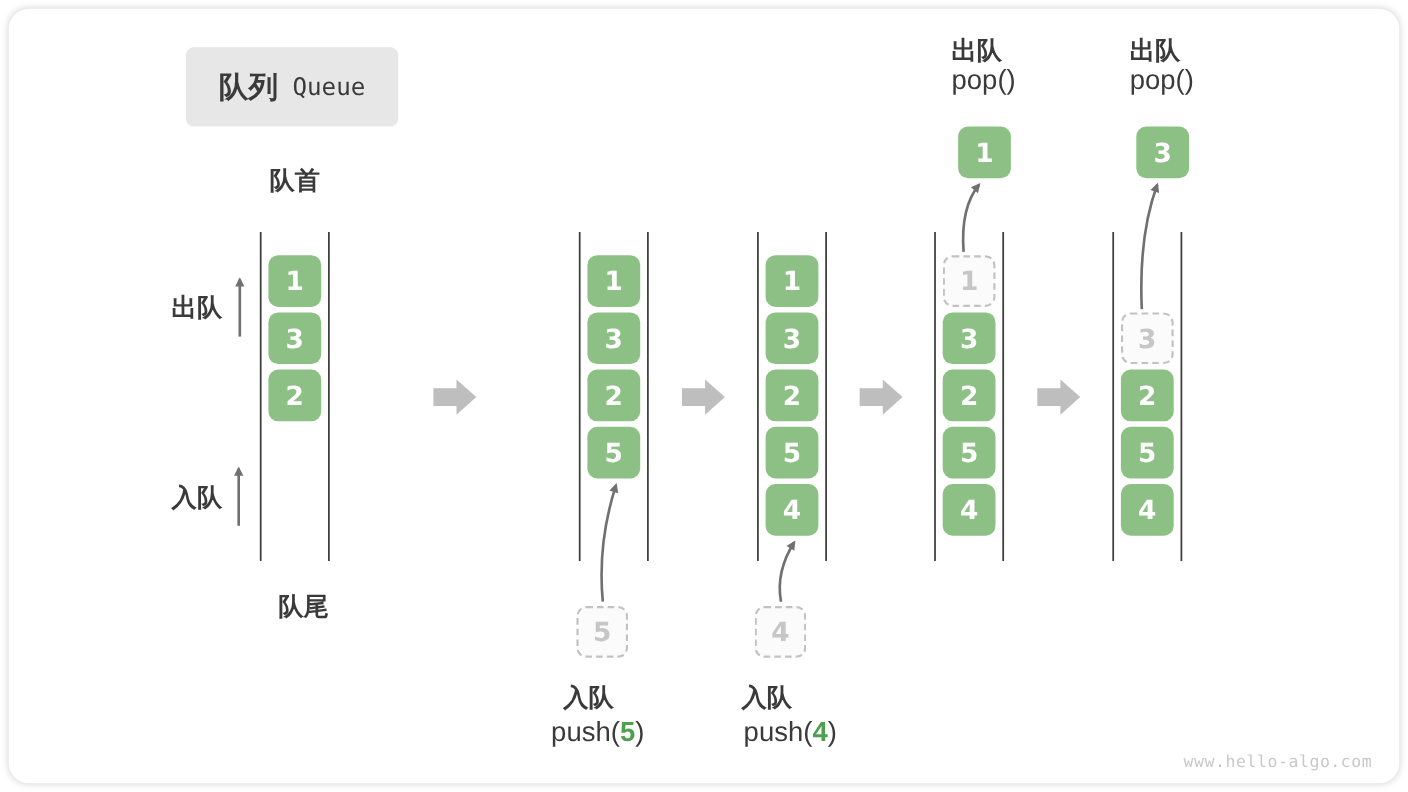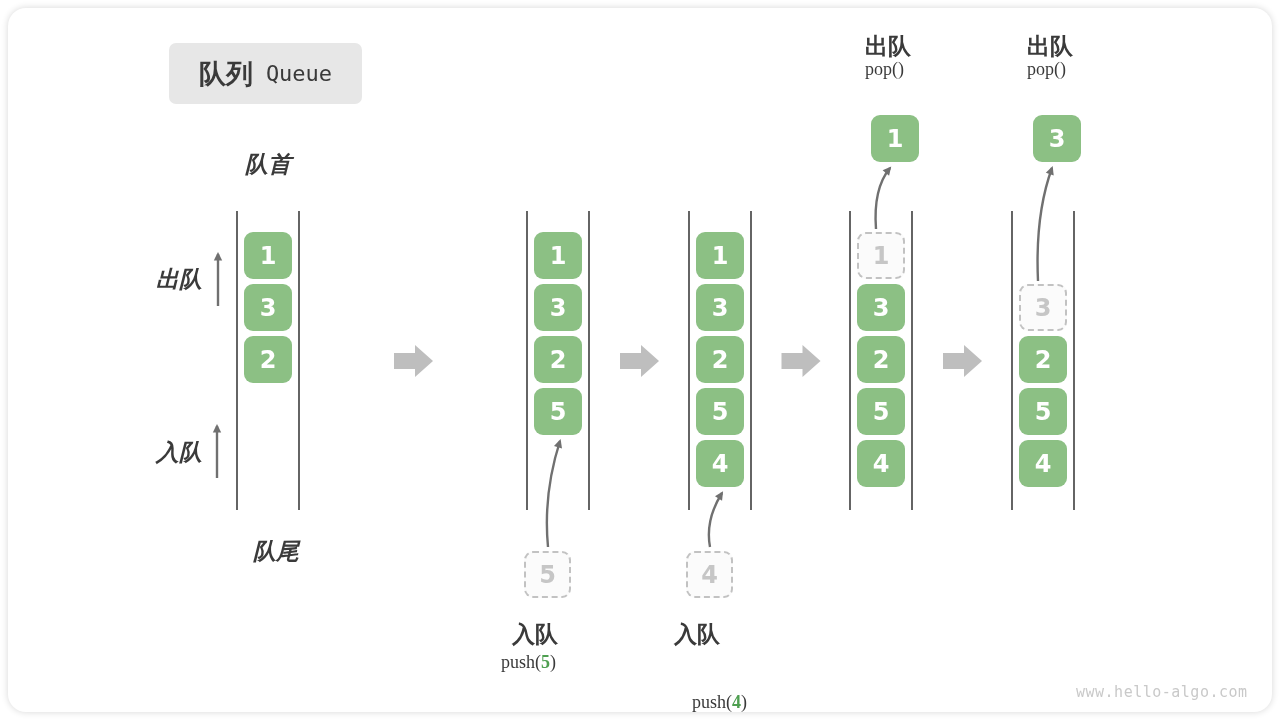--- a/index.html
+++ b/index.html
@@ -4,44 +4,44 @@
 <style>
   * { margin:0; padding:0; box-sizing:border-box; }
   html,body { width:1280px; height:720px; background:#ffffff; overflow:hidden;
               font-family:"Liberation Sans","DejaVu Sans",sans-serif; }
   .card { position:absolute; left:8px; top:8px; width:1264px; height:704px;
           background:#ffffff; border-radius:18px;
           box-shadow:0 0 7px rgba(0,0,0,0.16); }
   #overlay { position:absolute; left:0; top:0; pointer-events:none; }
   #boxes  { position:absolute; left:0; top:0; width:1280px; height:720px; pointer-events:none; }
 
-  .title-badge { position:absolute; left:169px; top:43px; width:193px; height:61px;
+  .title-badge { position:absolute; left:169px; top:43px; width:193px; height:72px;
                  background:var(--title-bg,#E7E7E7); border-radius:7px;
                  display:flex; align-items:center; justify-content:center; gap:13px; }
   .title-zh { font-size:27px; font-weight:bold; color:var(--text-dark,#3A3A3A); }
   .title-en { font-family:"DejaVu Sans Mono","Liberation Mono",monospace;
               font-size:22px; color:var(--text-dark,#3A3A3A); }
 
-  .cjk { position:absolute; font-size:23px; font-weight:bold; color:var(--text-dark,#3A3A3A);font-style:italic; }
+  .cjk { position:absolute; font-size:23px; font-weight:bold; color:var(--text-dark,#3A3A3A); }
   .lbl-front   { left:237px; top:149px; width:62px; text-align:center; }
   .lbl-rear    { left:237px; top:536px; width:62px; text-align:right; }
   .lbl-dequeue { left:138px; top:264px; width:64px; text-align:right; }
   .lbl-enqueue { left:138px; top:437px; width:64px; text-align:right; }
 
   .qbox { position:absolute; width:48px; height:47px; border-radius:9px;
           display:flex; align-items:center; justify-content:center;
           font-family:"DejaVu Sans",sans-serif; font-size:24px; font-weight:bold; }
   .qbox.item  { background:var(--green,#8CC084); color:var(--item-text,#FFFFFF); }
   .qbox.ghost { background:var(--ghost-bg,#FBFBFB);
                 border:2px dashed var(--ghost-border,#C2C2C2);
                 color:var(--ghost-text,#C6C6C6); }
 
   .op-zh { position:absolute; font-size:23px; font-weight:bold; color:var(--text-dark,#3A3A3A); }
-  .op-code { position:absolute; font-family:Liberation Serif, serif;
-             font-size:18px; color:var(--text-dark,#3A3A3A); white-space:pre; }
+  .op-code { position:absolute; font-family:Liberation Sans, sans-serif;
+             font-size:25px; color:var(--text-dark,#3A3A3A); white-space:pre; }
   .op-code .arg { color:var(--code-green,#4E9F50); font-weight:bold; }
 
   .watermark { position:absolute; left:1076px; top:683px;
                font-family:"DejaVu Sans Mono","Liberation Mono",monospace;
                font-size:15px; color:var(--watermark-color,#C9C9C9); letter-spacing:0.5px; }
 </style>
 </head>
 <body>
 
 <div class="card"></div>
@@ -85,21 +85,21 @@
     <div class="qbox ghost" style="left: 524px; top: 551px; width: 47px;">5</div>
     <div class="op-zh" style="left: 512px; top: 619px;">入队</div>
     <div class="op-code" style="left: 501px; top: 652px;"><span>push(</span><span class="arg">5</span><span>)</span></div>
     <div class="qbox item" style="left: 696px; top: 232px;">1</div>
     <div class="qbox item" style="left: 696px; top: 284px;">3</div>
     <div class="qbox item" style="left: 696px; top: 336px;">2</div>
     <div class="qbox item" style="left: 696px; top: 388px;">5</div>
     <div class="qbox item" style="left: 696px; top: 440px;">4</div>
     <div class="qbox ghost" style="left: 686px; top: 551px; width: 47px;">4</div>
     <div class="op-zh" style="left: 674px; top: 619px;">入队</div>
-    <div class="op-code" style="left: 692px; top: 652px; margin-top: 40px;"><span>push(</span><span class="arg">4</span><span>)</span></div>
+    <div class="op-code" style="left: 676px; top: 652px;"><span>push(</span><span class="arg">4</span><span>)</span></div>
     <div class="qbox ghost" style="left: 857px; top: 232px;">1</div>
     <div class="qbox item" style="left: 857px; top: 284px;">3</div>
     <div class="qbox item" style="left: 857px; top: 336px;">2</div>
     <div class="qbox item" style="left: 857px; top: 388px;">5</div>
     <div class="qbox item" style="left: 857px; top: 440px;">4</div>
     <div class="qbox item" style="left: 871px; top: 115px;">1</div>
     <div class="op-zh" style="left: 865px; top: 31px;">出队</div>
     <div class="op-code" style="left: 865px; top: 59px;">pop()</div>
     <div class="qbox ghost" style="left: 1019px; top: 284px;">3</div>
     <div class="qbox item" style="left: 1019px; top: 336px;">2</div>

